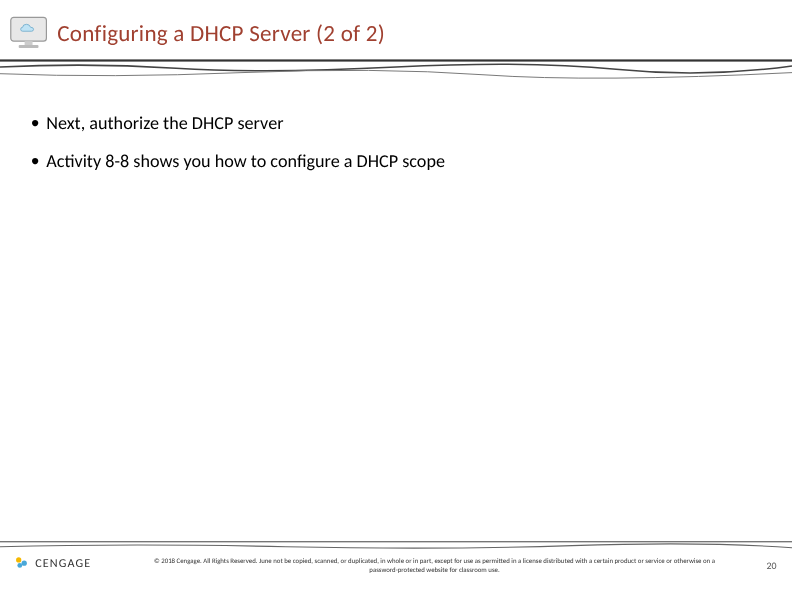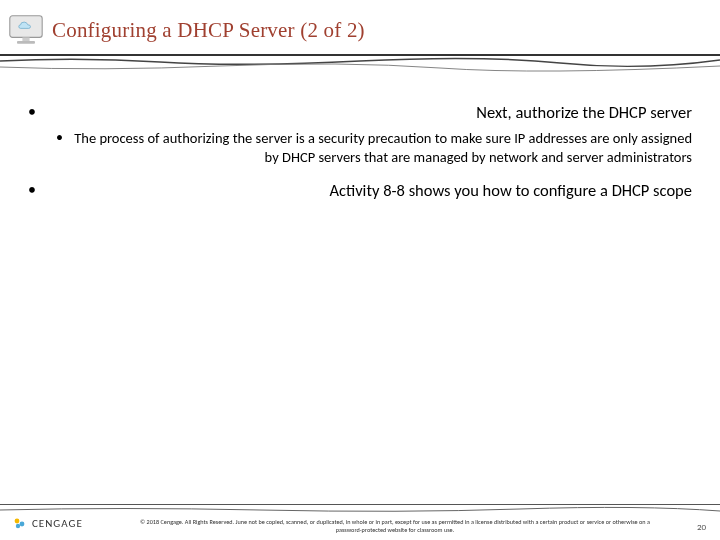--- a/index.html
+++ b/index.html
@@ -10,21 +10,20 @@
     background: #ffffff;
     position: relative;
     overflow: hidden;
   }
   .header {
     display: flex;
     align-items: center;
     padding: 6px 0 0 8px;
     border-bottom: 2px solid #333;
     height: 56px;
-    font-family: Liberation Serif, serif;
   }
   .header-icon {
     width: 36px;
     height: 32px;
     margin-right: 8px;
     flex-shrink: 0;
   }
   .slide-title {
     font-size: 21px;
     font-weight: 400;
@@ -33,21 +32,20 @@
   }
   .title-underline-wrap {
     position: absolute;
     top: 55px;
     left: 0;
     width: 720px;
     height: 24px;
   }
   .content {
     padding: 46px 28px 0 28px;
-    text-align: right;
   }
   ul.outer {
     list-style: none;
   }
   ul.outer > li {
     position: relative;
     padding-left: 14px;
     margin-bottom: 14px;
     font-size: 16.5px;
     line-height: 1.28;
@@ -78,21 +76,21 @@
     position: absolute;
     left: 0;
     top: 0;
     font-size: 14px;
   }
   .footer {
     position: absolute;
     bottom: 0;
     left: 0;
     width: 720px;
-    height: 36px;
+    height: 48px;
     border-top: 1px solid #555;
   }
   .footer-rule-extra {
     position: absolute;
     top: -6px;
     left: 0;
     width: 720px;
     height: 8px;
   }
   .brand {
@@ -150,25 +148,20 @@
   <svg viewBox="0 0 720 24" preserveAspectRatio="none">
     <path d="M0 6 Q80 2 160 7 T 360 6 T 560 8 T 720 5" stroke="#444" stroke-width="1.4" fill="none"></path>
     <path d="M0 12 Q100 16 220 11 T 440 13 T 720 11" stroke="#777" stroke-width="0.9" fill="none"></path>
   </svg>
 </div>
 
 <div class="content">
   <ul class="outer">
     <li>
       <span>Next, authorize the DHCP server</span>
-      <ul class="inner">
-        <li>
-          <span>The process of authorizing the server is a security precaution to make sure IP addresses are only assigned by DHCP servers that are managed by network and server administrators</span>
-        </li>
-      </ul>
     </li>
     <li>
       <span>Activity 8-8 shows you how to configure a DHCP scope</span>
     </li>
   </ul>
 </div>
 
 <div class="footer">
   <div class="footer-rule-extra">
     <svg viewBox="0 0 720 8" preserveAspectRatio="none">

